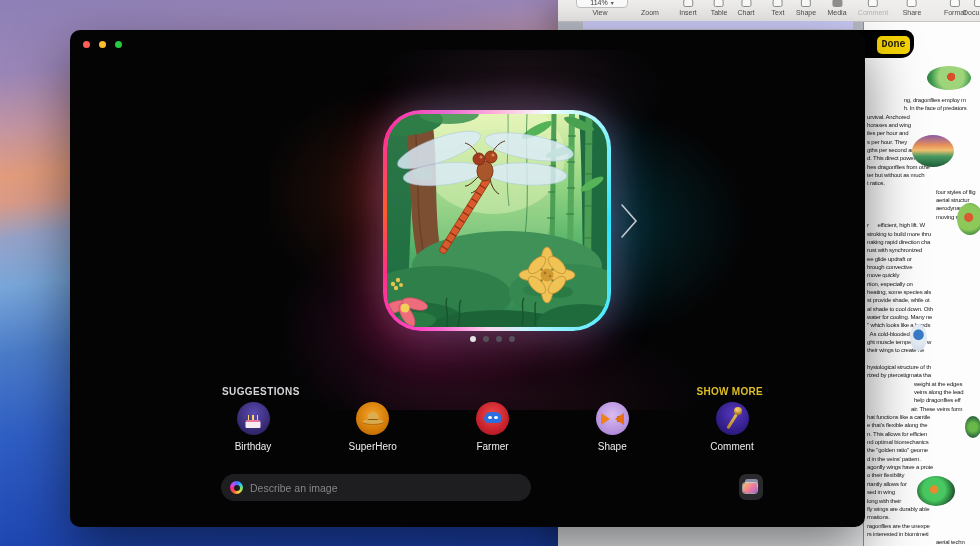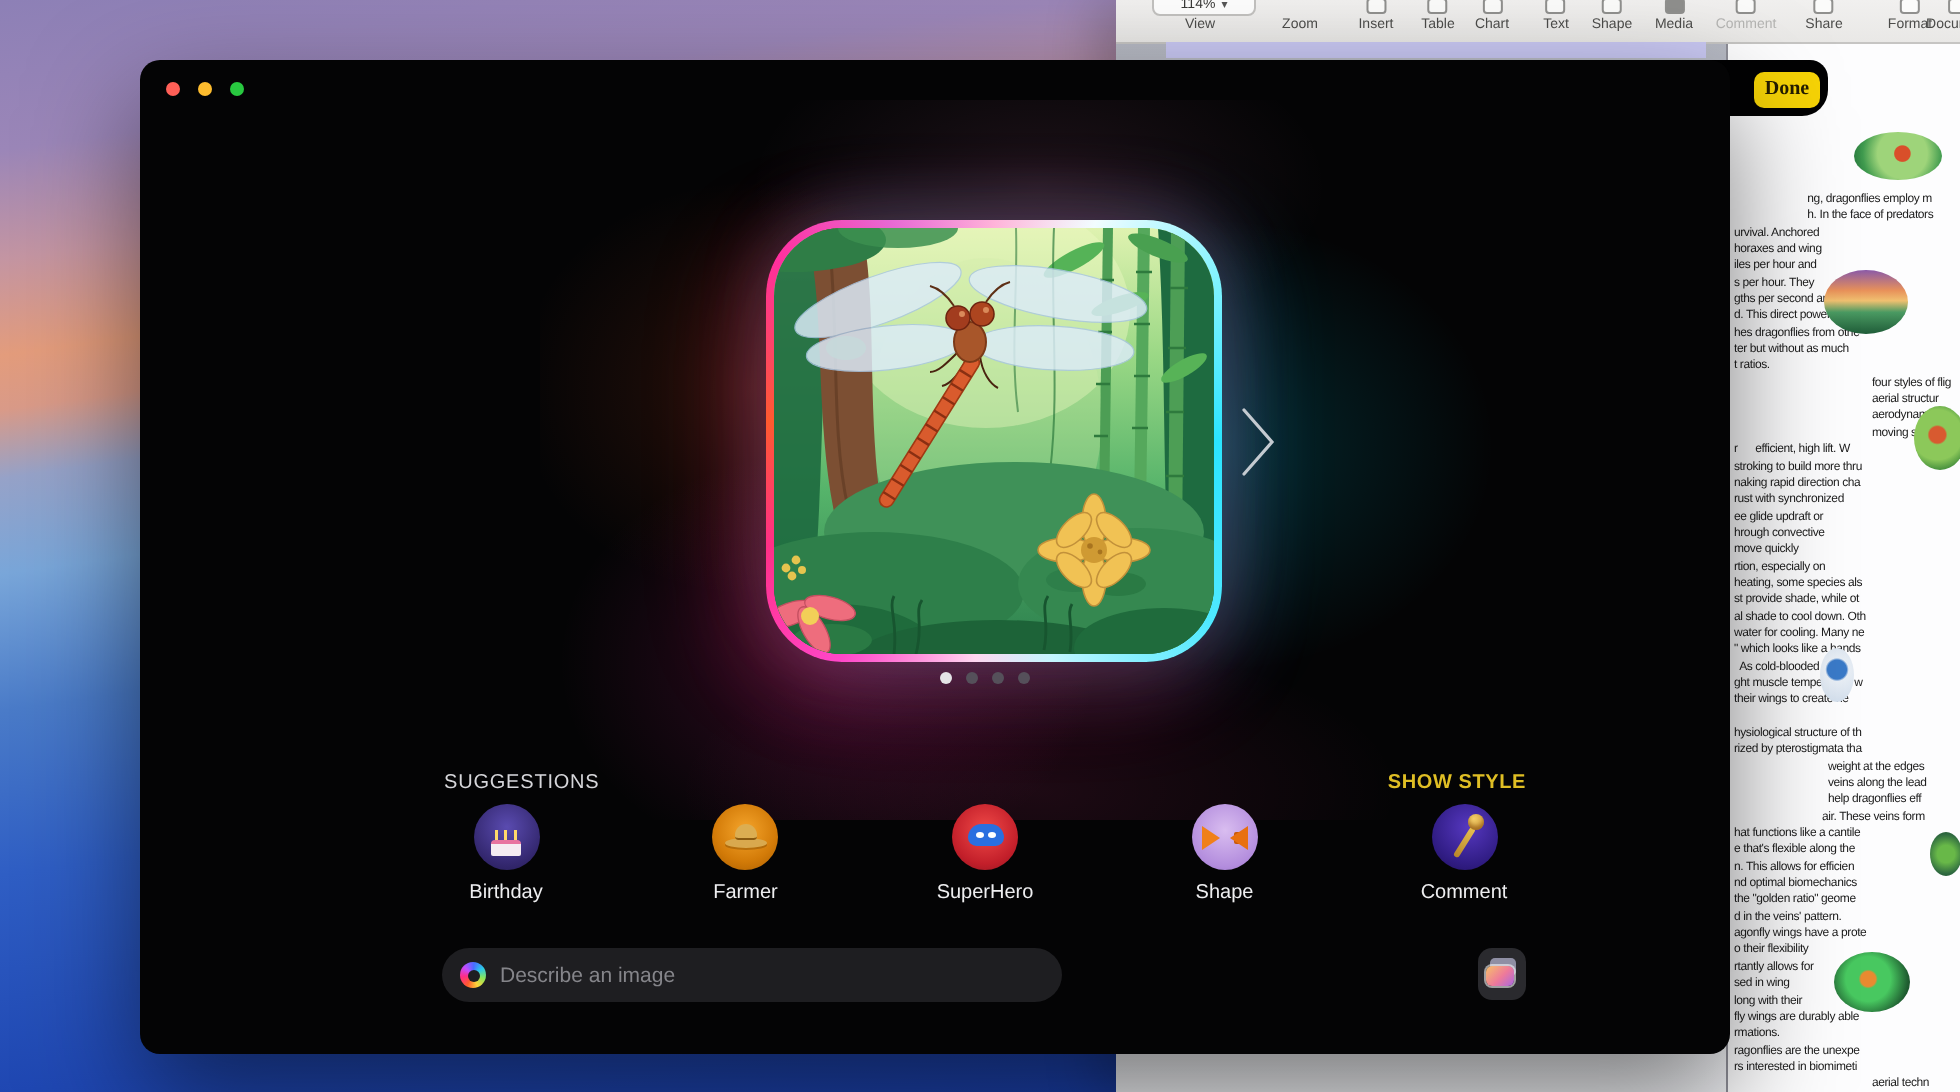--- a/index.html
+++ b/index.html
@@ -58,21 +58,21 @@
   .pE { left:101px; top:394px; width:16px; height:22px;
     background:radial-gradient(circle at 50% 50%, #68b848 0 32%, #2f6a40 72%, #1d4c2c); }
   .pF { left:53px; top:454px; width:38px; height:30px;
     background:radial-gradient(circle at 45% 45%, #e88a30 0 14%, #48c860 18% 42%, #1f5c30 75%, #123f22); }
 
   
   .done-patch { position:absolute; left:853px; top:30px; width:61px; height:28px;
     background:#020203; border-radius:0 9px 13px 0; }
   .done-btn { position:absolute; left:877px; top:36px; width:33px; height:18px;
     background:#f6d306; color:#241d00; font-weight:bold; font-size:10px;
-    border:none; border-radius:5px; font-family:Liberation Serif, serif; cursor:pointer; line-height:18px; text-align:center; padding:0; }
+    border:none; border-radius:5px; font-family:Liberation Mono, monospace; cursor:pointer; line-height:18px; text-align:center; padding:0; }
 
   
   .ip-window { position:absolute; left:70px; top:30px; width:795px; height:497px;
     background:#040405; border-radius:10px; box-shadow:0 22px 55px rgba(0,0,0,.5); }
   .traffic { position:absolute; left:13px; top:11px; display:flex; gap:9px; }
   .light { width:7px; height:7px; border-radius:50%; cursor:pointer; }
   .light.red{background:#ff5f57} .light.yellow{background:#febc2e} .light.green{background:#28c840}
 
   .glow { position:absolute; left:200px; top:20px; width:480px; height:360px; pointer-events:none;
     background:
@@ -94,21 +94,21 @@
   .card svg { display:block; width:100%; height:100%; }
 
   .chevron-next { position:absolute; left:550px; top:173px; width:18px; height:36px; cursor:pointer; }
 
   .dots { position:absolute; left:400px; top:306px; display:flex; gap:7px; }
   .dot { width:6px; height:6px; border-radius:50%; background:#55505a; cursor:pointer; }
   .dot:first-child { background:#e3e3e5; }
 
   .sugg-row { position:absolute; left:152px; top:356px; width:541px;
     display:flex; justify-content:space-between; align-items:center; }
-  .sugg-title { font-size:10px; font-weight:normal; color:#d6d6da; letter-spacing:.4px; }
+  .sugg-title { font-size:10px; font-weight:bold; color:#d6d6da; letter-spacing:.4px; }
   .show-more { font-size:10px; font-weight:bold; color:#dfbe24; letter-spacing:.3px; cursor:pointer; }
 
   .chips { position:absolute; left:152px; top:372px; width:541px;
     display:flex; justify-content:space-between; }
   .chip { width:62px; display:flex; flex-direction:column; align-items:center; gap:6px; cursor:pointer; }
   .chip-icon { width:33px; height:33px; border-radius:50%; position:relative; }
   .chip-icon i { position:absolute; display:block; }
   .chip-label { font-size:10px; color:#eeeef0; white-space:nowrap; }
 
   
@@ -392,45 +392,45 @@
 
     <div class="dots">
       <span class="dot"></span>
       <span class="dot"></span>
       <span class="dot"></span>
       <span class="dot"></span>
     </div>
 
     <div class="sugg-row">
       <span class="sugg-title">SUGGESTIONS</span>
-      <span class="show-more">SHOW STYLE</span>
+      <span class="show-more">SHOW MORE</span>
     </div>
 
     <div class="chips">
 
     <div class="chip">
         <span class="chip-icon">
             <i class="a"></i>
             <i class="b"></i>
           </span>
         <span class="chip-label">Birthday</span>
       </div>
         <div class="chip">
         <span class="chip-icon">
             <i class="a"></i>
             <i class="b"></i>
           </span>
-        <span class="chip-label">Farmer</span>
+        <span class="chip-label">SuperHero</span>
       </div>
         <div class="chip">
         <span class="chip-icon">
             <i class="a"></i>
             <i class="b"></i>
           </span>
-        <span class="chip-label">SuperHero</span>
+        <span class="chip-label">Farmer</span>
       </div>
         <div class="chip">
         <span class="chip-icon">
             <i class="a"></i>
             <i class="b"></i>
           </span>
         <span class="chip-label">Shape</span>
       </div>
         <div class="chip">
         <span class="chip-icon">

